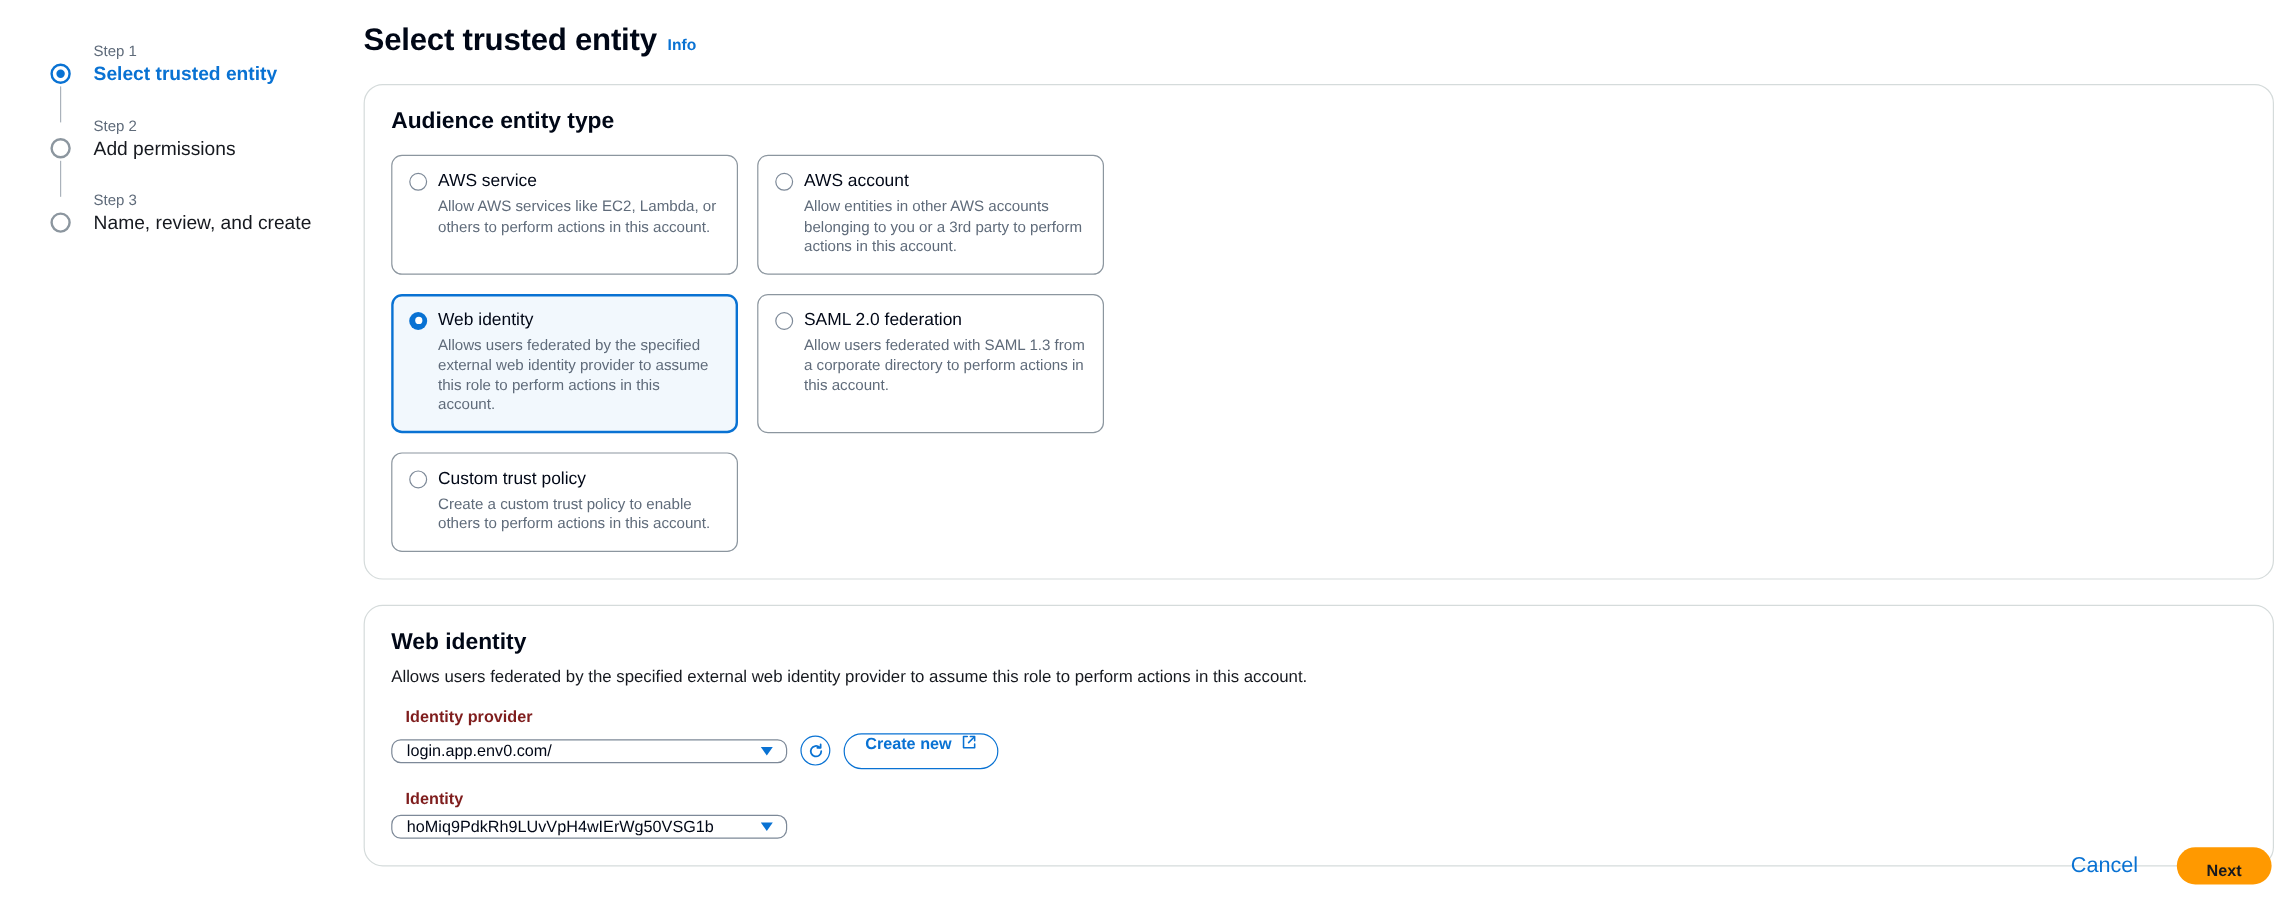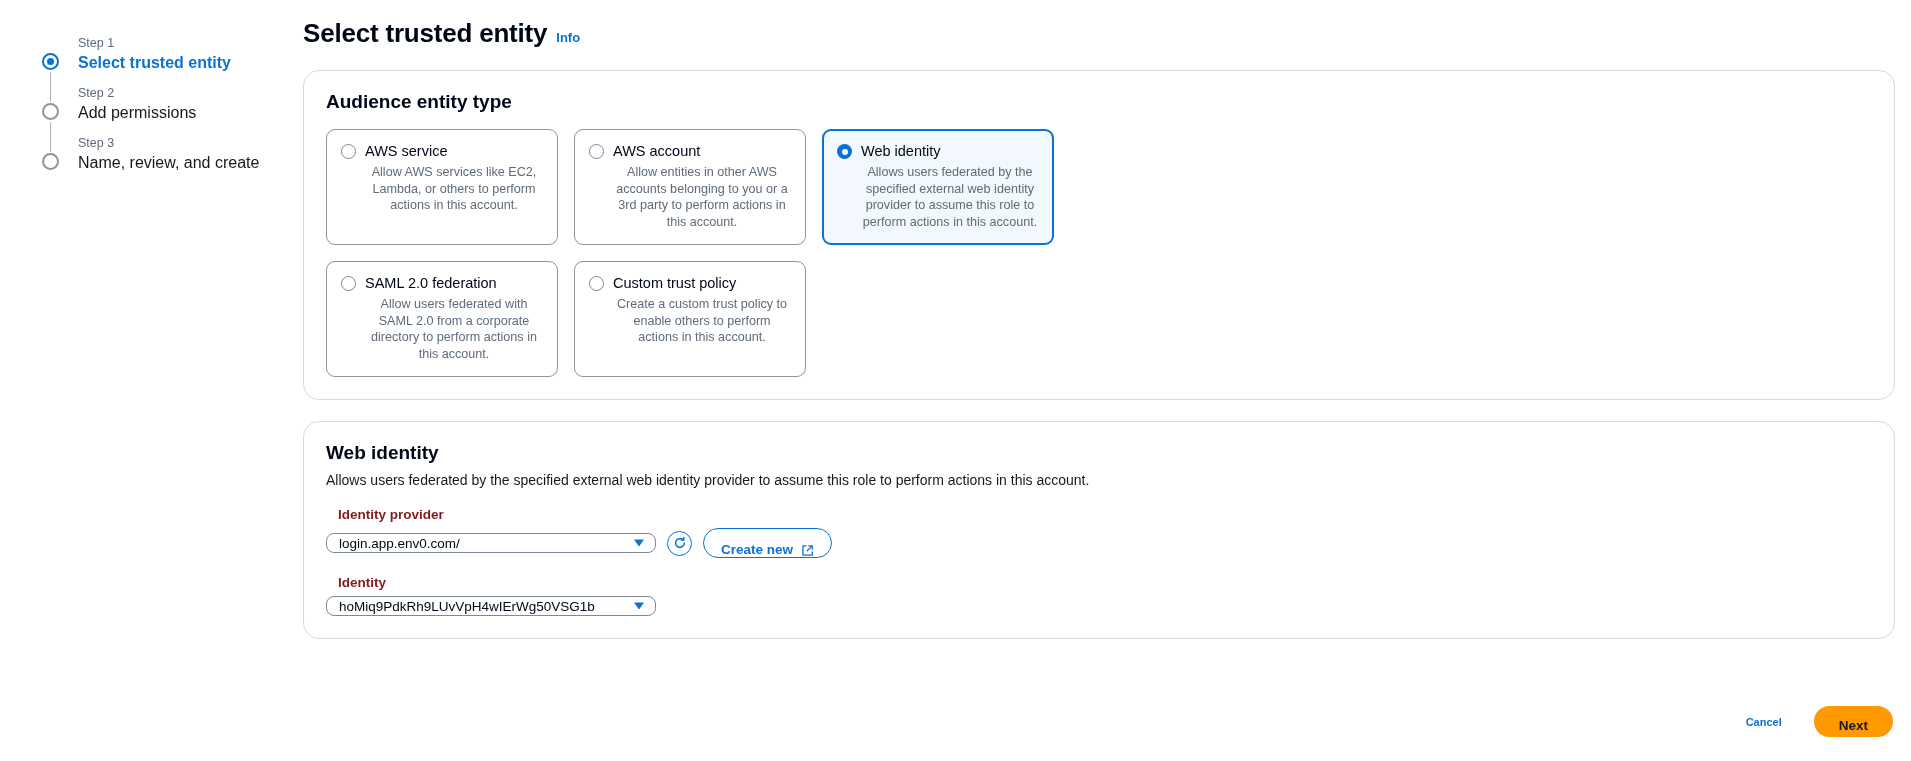--- a/index.html
+++ b/index.html
@@ -11,21 +11,21 @@
     color: #16191f;
     overflow: hidden;
   }
   .page { position: relative; width: 1911px; height: 761px; }
 
   
   .stepper {
     position: absolute; left: 42px; top: 34px; width: 250px;
   }
   .step { position: relative; padding-left: 36px; }
-  .step + .step { margin-top: 10px; }
+  .step + .step { margin-top: 22px; }
   .step-label {
     font-size: 12.5px; color: #5f6b7a; line-height: 18px;
   }
   .step-title {
     font-size: 16px; line-height: 22px; color: #16191f;
   }
   .step.active .step-title { color: #0972d3; font-weight: bold; }
   .step-dot {
     position: absolute; left: 0; top: 19px;
     width: 17px; height: 17px; border-radius: 50%;
@@ -62,28 +62,27 @@
     font-size: 19px; font-weight: bold; color: #000716;
     margin: 0 0 16px 0;
   }
   .panel-desc {
     font-size: 14px; color: #16191f; margin: -10px 0 14px 0; line-height: 20px;
   }
 
   
   .card-grid { display: flex; flex-wrap: wrap; gap: 16px; width: 862px; }
   .entity-card {
-    width: 232px; min-height: 80px;
+    width: 289px; min-height: 80px;
     border: 1px solid #8c969f;
     border-radius: 9px;
     background: #ffffff;
     padding: 12px 14px 14px 14px;
     position: relative;
     cursor: pointer;
-    text-align: center;
   }
   .entity-card.selected {
     border: 2px solid #0972d3;
     background: #f2f8fd;
     padding: 11px 13px 13px 13px;
   }
   .card-row { display: flex; align-items: flex-start; gap: 9px; }
   .radio {
     flex: 0 0 auto;
     width: 15px; height: 15px; border-radius: 50%;
@@ -140,33 +139,33 @@
     display: flex; align-items: center; justify-content: center;
     cursor: pointer; background: #fff;
   }
   .btn-outline {
     height: 30px;
     border: 1.7px solid #0972d3;
     border-radius: 16px;
     background: #ffffff;
     color: #0972d3;
     font-size: 13.5px; font-weight: bold;
-    display: inline-flex; align-items: flex-end; gap: 8px;
+    display: inline-flex; align-items: flex-start; gap: 8px;
     padding: 0 17px;
     cursor: pointer;
     font-family: "Liberation Sans", sans-serif;
   }
 
   
   .footer {
     position: absolute; right: 18px; top: 706px;
     display: flex; align-items: center; gap: 26px;
   }
   .link-btn {
-    font-size: 11px; font-weight: bold; color: #0972d3;
+    font-size: 18px; font-weight: normal; color: #0972d3;
     cursor: pointer; background: none; border: none;
     font-family: "Liberation Sans", sans-serif;
   }
   .btn-primary {
     background: #ff9900;
     border: none; border-radius: 17px;
     height: 31px; padding: 12px 25px;
     font-size: 13.5px; font-weight: bold; color: #16191f;
     cursor: pointer;
     font-family: "Liberation Sans", sans-serif;
@@ -235,21 +234,21 @@
             <span class="card-label">Web identity</span>
           </div>
           <div class="card-desc">Allows users federated by the specified external web identity provider to assume this role to perform actions in this account.</div>
         </div>
 
         <div class="entity-card">
           <div class="card-row">
             <span class="radio"></span>
             <span class="card-label">SAML 2.0 federation</span>
           </div>
-          <div class="card-desc">Allow users federated with SAML 2.0 from a corporate directory to perform actions in this account.</div>
+          <div class="card-desc">Allow users federated with SAML 1.3 from a corporate directory to perform actions in this account.</div>
         </div>
 
         <div class="entity-card">
           <div class="card-row">
             <span class="radio"></span>
             <span class="card-label">Custom trust policy</span>
           </div>
           <div class="card-desc">Create a custom trust policy to enable others to perform actions in this account.</div>
         </div>
 

